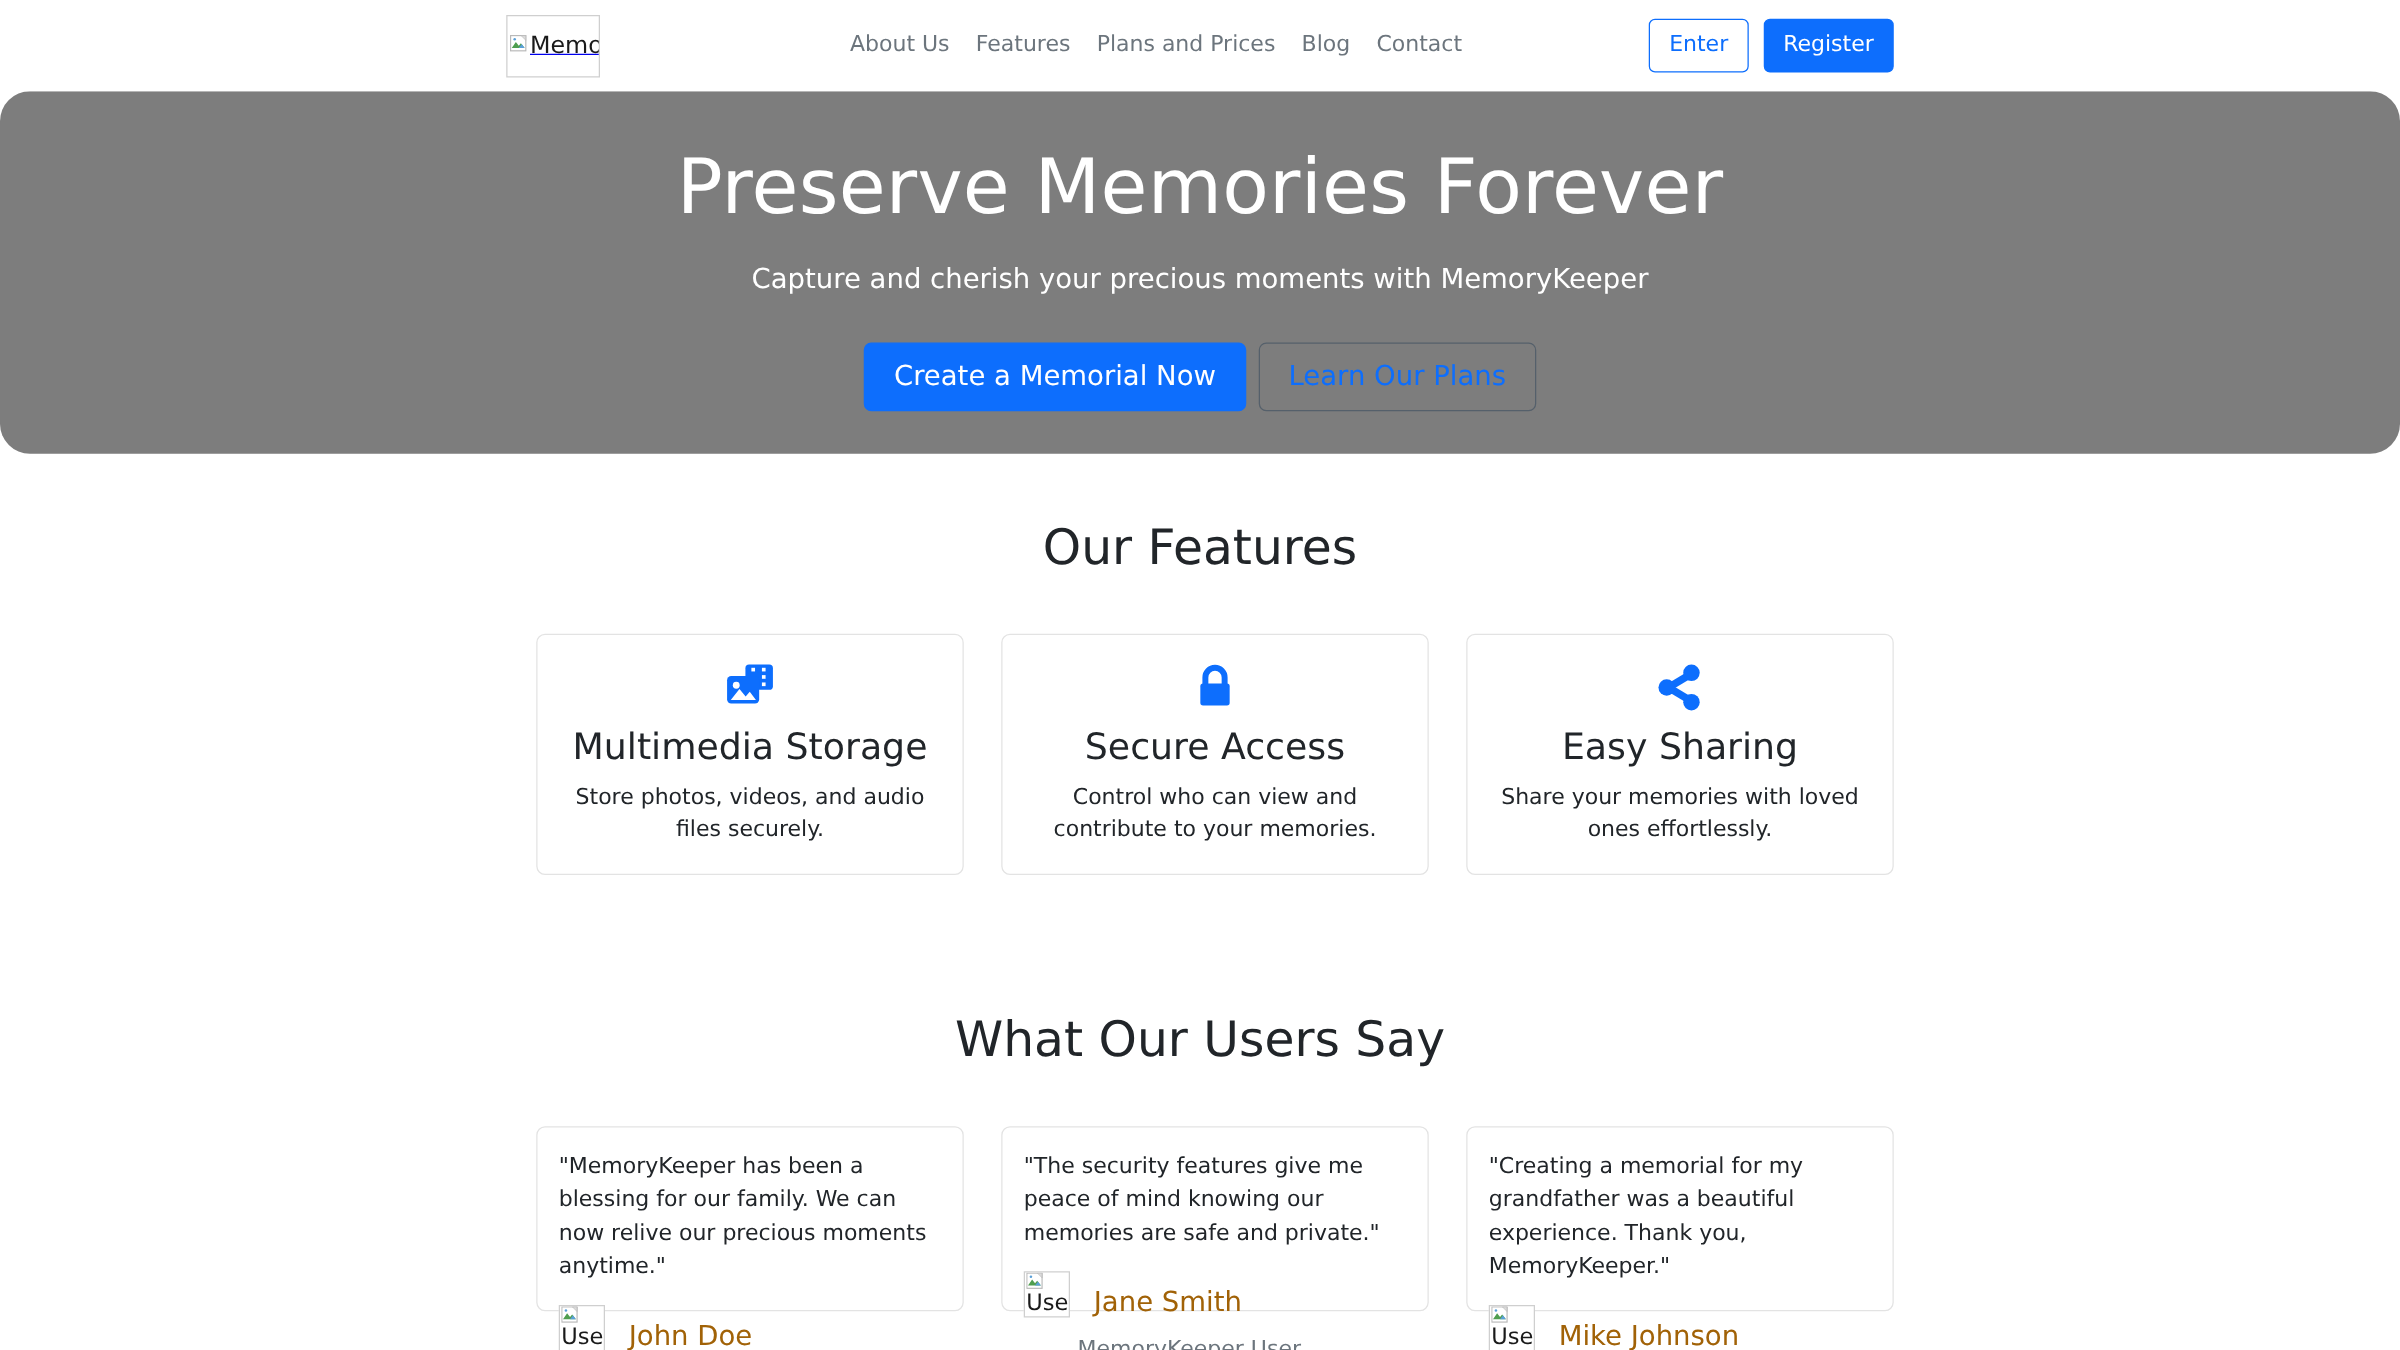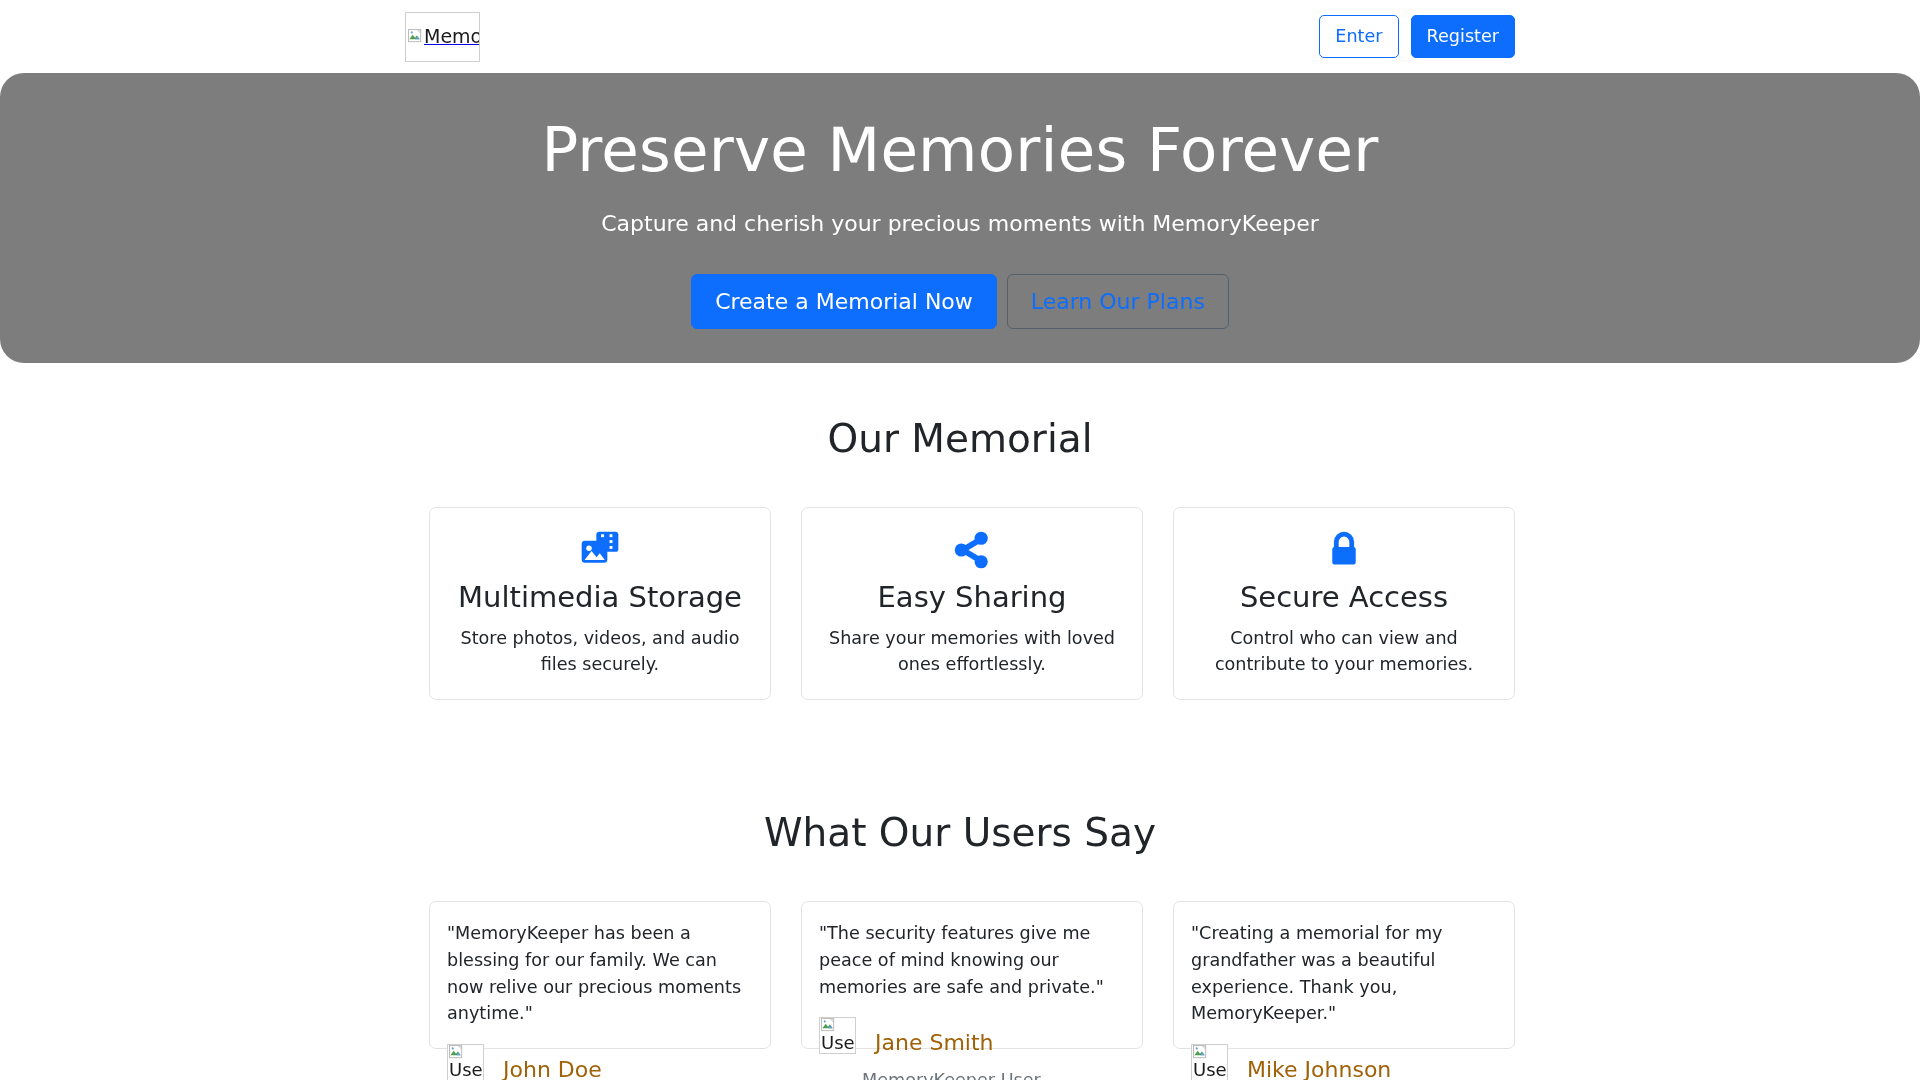--- a/index.html
+++ b/index.html
@@ -270,40 +270,47 @@
             <polygon points="9.5,0.5 13.5,0.5 13.5,4.5" fill="#dcdcdc" stroke="#b9b9b9" stroke-width="0.6"></polygon>
             <path d="M1.5 11 L5 6 L7.5 9.2 L9.3 7 L12.5 11 Z" fill="#4f9e4f"></path>
             <path d="M7.5 11 L10 7.6 L12.5 11 Z" fill="#5aa0d8"></path>
             <circle cx="4" cy="3.6" r="1.1" fill="#5aa0d8"></circle>
           </svg>
         </span>
         <span>MemoryKeep</span>
       </span>
     </a>
 
+    <nav class="nav-links">
+      <a class="nav-link" href="#">About Us</a>
+      <a class="nav-link" href="#">Features</a>
+      <a class="nav-link" href="#">Plans and Prices</a>
+      <a class="nav-link" href="#">Blog</a>
+      <a class="nav-link" href="#">Contact</a>
+    </nav>
 
     <div class="nav-actions">
       <button class="btn btn-outline-primary">Enter</button>
       <button class="btn btn-primary">Register</button>
     </div>
 
   </div>
 </div>
 
 <section class="hero">
   <h1 class="hero-title">Preserve Memories Forever</h1>
   <p class="hero-sub">Capture and cherish your precious moments with MemoryKeeper</p>
   <div class="hero-actions">
     <button class="btn btn-lg btn-primary">Create a Memorial Now</button>
     <button class="btn btn-lg btn-outline-hero">Learn Our Plans</button>
   </div>
 </section>
 
 <section class="section features-wrap">
-  <h2 class="section-title">Our Memorial</h2>
+  <h2 class="section-title">Our Features</h2>
 
   <div class="card-row">
 
     <div class="card">
       <div class="feature-icon">
         <svg width="44" height="44" viewBox="0 0 24 24" fill="#0d6efd">
           <rect x="10" y="2" width="12" height="11" rx="1.6"></rect>
           <rect x="17.2" y="3.4" width="1.6" height="1.6" fill="#ffffff"></rect>
           <rect x="17.2" y="6.6" width="1.6" height="1.6" fill="#ffffff"></rect>
           <rect x="17.2" y="9.8" width="1.6" height="1.6" fill="#ffffff"></rect>
@@ -312,41 +319,41 @@
           <circle cx="6" cy="11" r="1.5" fill="#ffffff"></circle>
           <path d="M3.6 17.4 L7.4 12.6 L10.1 15.9 L11.9 13.8 L14.6 17.4 Z" fill="#ffffff"></path>
         </svg>
       </div>
       <h3 class="feature-title">Multimedia Storage</h3>
       <p class="feature-text">Store photos, videos, and audio files securely.</p>
     </div>
 
     <div class="card">
       <div class="feature-icon">
+        <svg width="44" height="44" viewBox="0 0 24 24" fill="none">
+          <path d="M7.8 10.5 V7.6 a4.2 4.2 0 0 1 8.4 0 V10.5" stroke="#0d6efd" stroke-width="2.6" fill="none"></path>
+          <rect x="5.6" y="10.3" width="12.8" height="9.6" rx="1.2" fill="#0d6efd"></rect>
+        </svg>
+      </div>
+      <h3 class="feature-title">Secure Access</h3>
+      <p class="feature-text">Control who can view and contribute to your memories.</p>
+    </div>
+
+    <div class="card">
+      <div class="feature-icon">
         <svg width="44" height="44" viewBox="0 0 24 24">
           <line x1="7" y1="12" x2="17" y2="6" stroke="#0d6efd" stroke-width="3.2"></line>
           <line x1="7" y1="12" x2="17" y2="18" stroke="#0d6efd" stroke-width="3.2"></line>
           <circle cx="17" cy="5.6" r="3.6" fill="#0d6efd"></circle>
           <circle cx="6.2" cy="12" r="3.6" fill="#0d6efd"></circle>
           <circle cx="17" cy="18.4" r="3.6" fill="#0d6efd"></circle>
         </svg>
       </div>
       <h3 class="feature-title">Easy Sharing</h3>
       <p class="feature-text">Share your memories with loved ones effortlessly.</p>
-    </div>
-
-    <div class="card">
-      <div class="feature-icon">
-        <svg width="44" height="44" viewBox="0 0 24 24" fill="none">
-          <path d="M7.8 10.5 V7.6 a4.2 4.2 0 0 1 8.4 0 V10.5" stroke="#0d6efd" stroke-width="2.6" fill="none"></path>
-          <rect x="5.6" y="10.3" width="12.8" height="9.6" rx="1.2" fill="#0d6efd"></rect>
-        </svg>
-      </div>
-      <h3 class="feature-title">Secure Access</h3>
-      <p class="feature-text">Control who can view and contribute to your memories.</p>
     </div>
 
   </div>
 </section>
 
 <section class="section testimonials-wrap">
   <h2 class="section-title">What Our Users Say</h2>
 
   <div class="card-row">
 

